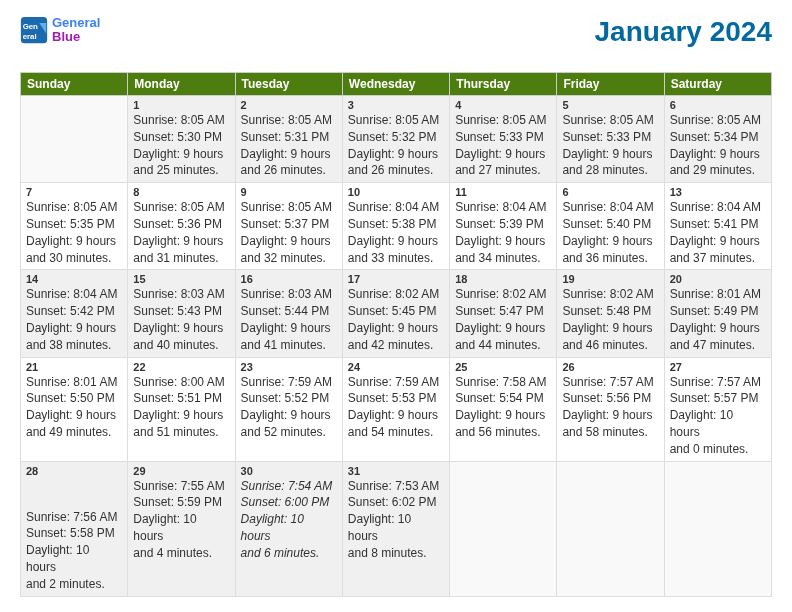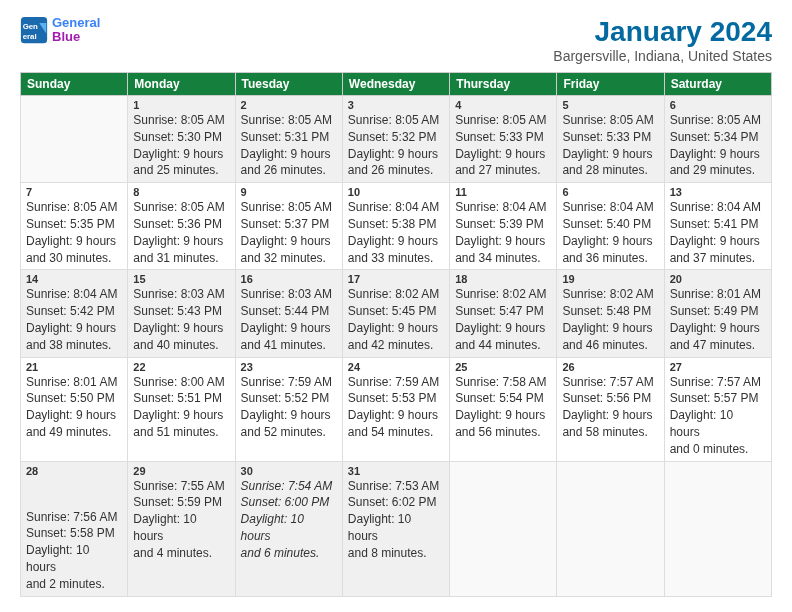--- a/index.html
+++ b/index.html
@@ -14,21 +14,21 @@
       width: 792px;
       height: 612px;
       padding: 16px 20px;
       display: flex;
       flex-direction: column;
     }
     .header {
       display: flex;
       justify-content: space-between;
       align-items: flex-start;
-      margin-bottom: 8px;
+      margin-bottom: 24px;
     }
     .logo {
       display: flex;
       align-items: center;
       gap: 4px;
     }
     .logo-text {
       display: flex;
       flex-direction: column;
       font-size: 13px;
@@ -54,21 +54,21 @@
       color: #555;
     }
     .calendar {
       flex: 1;
       border: 1px solid #ccc;
       border-collapse: collapse;
       width: 100%;
       table-layout: fixed;
     }
     .calendar th {
-      background: #15803d;
+      background: #4d7c0f;
       color: #fff;
       font-size: 12px;
       font-weight: bold;
       text-align: left;
       padding: 4px 6px;
       border: 1px solid #ccc;
     }
     .calendar td {
       border: 1px solid #ddd;
       vertical-align: top;
@@ -107,21 +107,20 @@
         <text x="3" y="26" font-size="9" fill="white" font-family="Arial" font-weight="bold">eral</text>
         <polygon points="22,8 30,8 30,20" fill="#5ab0f0"></polygon>
       </svg>
       <div class="logo-text">
         <span class="logo-general">General</span>
         <span class="logo-blue">Blue</span>
       </div>
     </div>
     <div class="title-block">
       <div class="main-title">January 2024</div>
-      <div class="subtitle">Bargersville, Indiana, United States</div>
     </div>
   </div>
 
   <table class="calendar" id="cal">
       <thead>
         <tr>
           <th>Sunday</th>
           <th>Monday</th>
           <th>Tuesday</th>
           <th>Wednesday</th>

